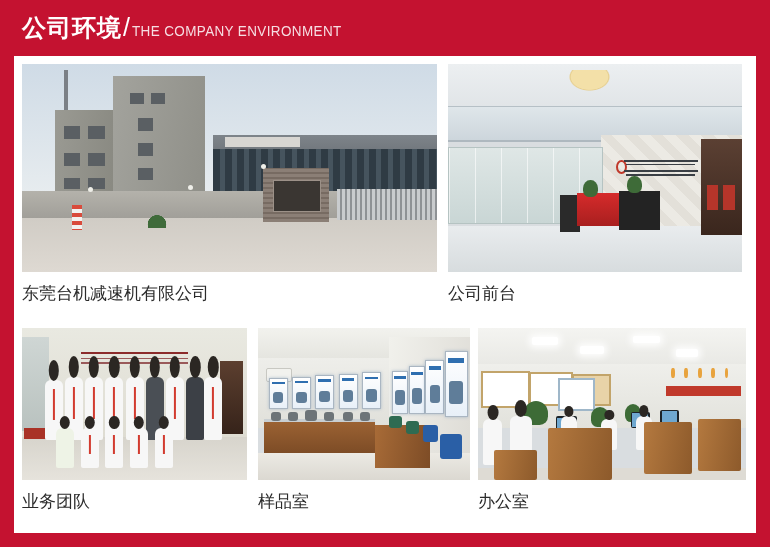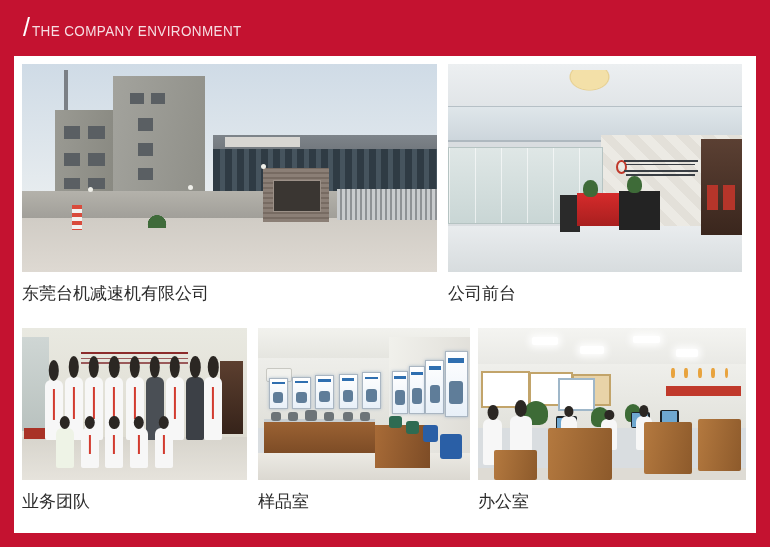--- a/index.html
+++ b/index.html
@@ -193,20 +193,21 @@
        background:#dedbd4;}
   .o-plant{position:absolute;border-radius:50% 50% 35% 35%;background:#3d6b36;}
 </style>
 </head>
 <body>
 
 <div class="page">
 
   <div class="banner">
     <div class="banner-inner">
+      <span class="title-cn">公司环境</span>
       <span class="title-slash">/</span>
       <span class="title-en">THE COMPANY ENVIRONMENT</span>
     </div>
   </div>
 
   <div class="card">
 
     <div class="row row1">
 
       <div class="cell" style="left:8px;width:415px;height:220px;">

